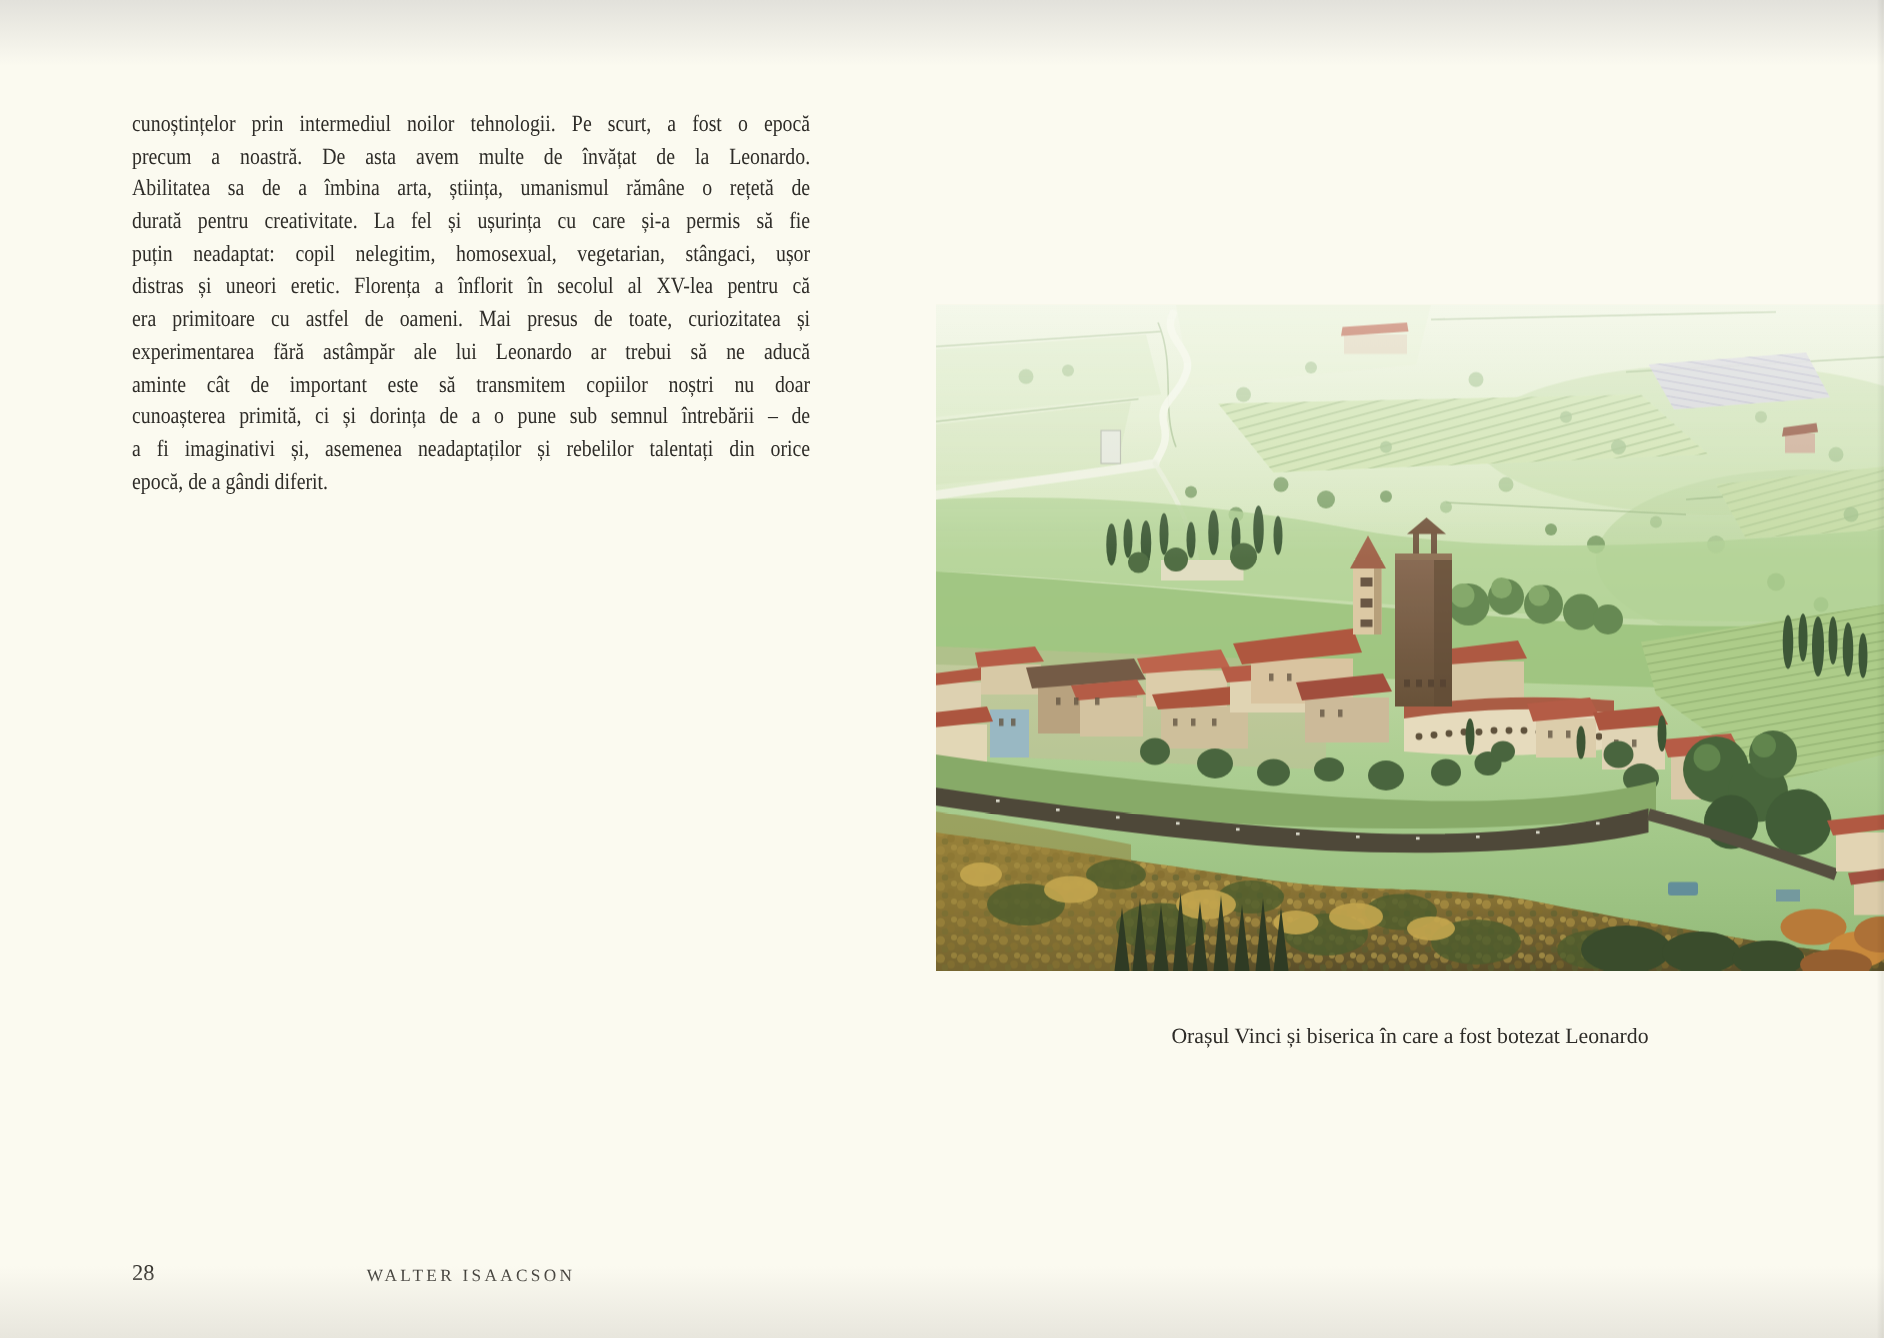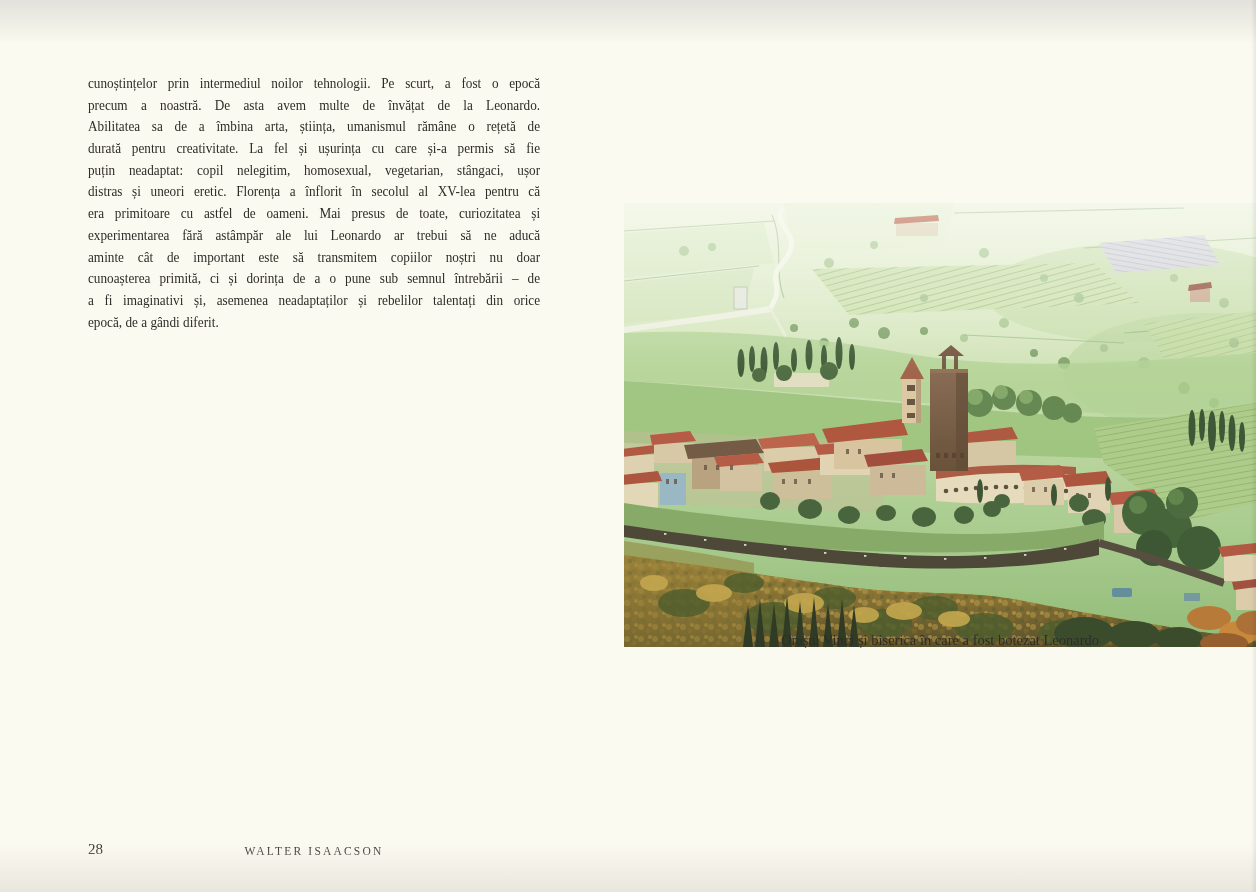--- a/index.html
+++ b/index.html
@@ -26,21 +26,21 @@
     height:21.7px;overflow:hidden;hyphens:none;
   }
   .body-text .line.last{text-align-last:left;}
 
   .photo{
     position:absolute;left:624px;top:203px;width:632px;height:444px;
   }
   .photo svg{display:block;width:632px;height:444px;}
 
   .caption{
-    position:absolute;left:624px;top:632px;width:632px;
+    position:absolute;left:624px;top:683px;width:632px;
     text-align:center;font-size:14.5px;color:#2e2c28;
   }
 
   .page-number{
     position:absolute;left:88px;top:841px;font-size:15px;color:#33312c;
   }
   .running-footer{
     position:absolute;left:88px;top:845px;width:452px;text-align:center;
     font-size:11.5px;letter-spacing:2.2px;color:#33312c;
   }

